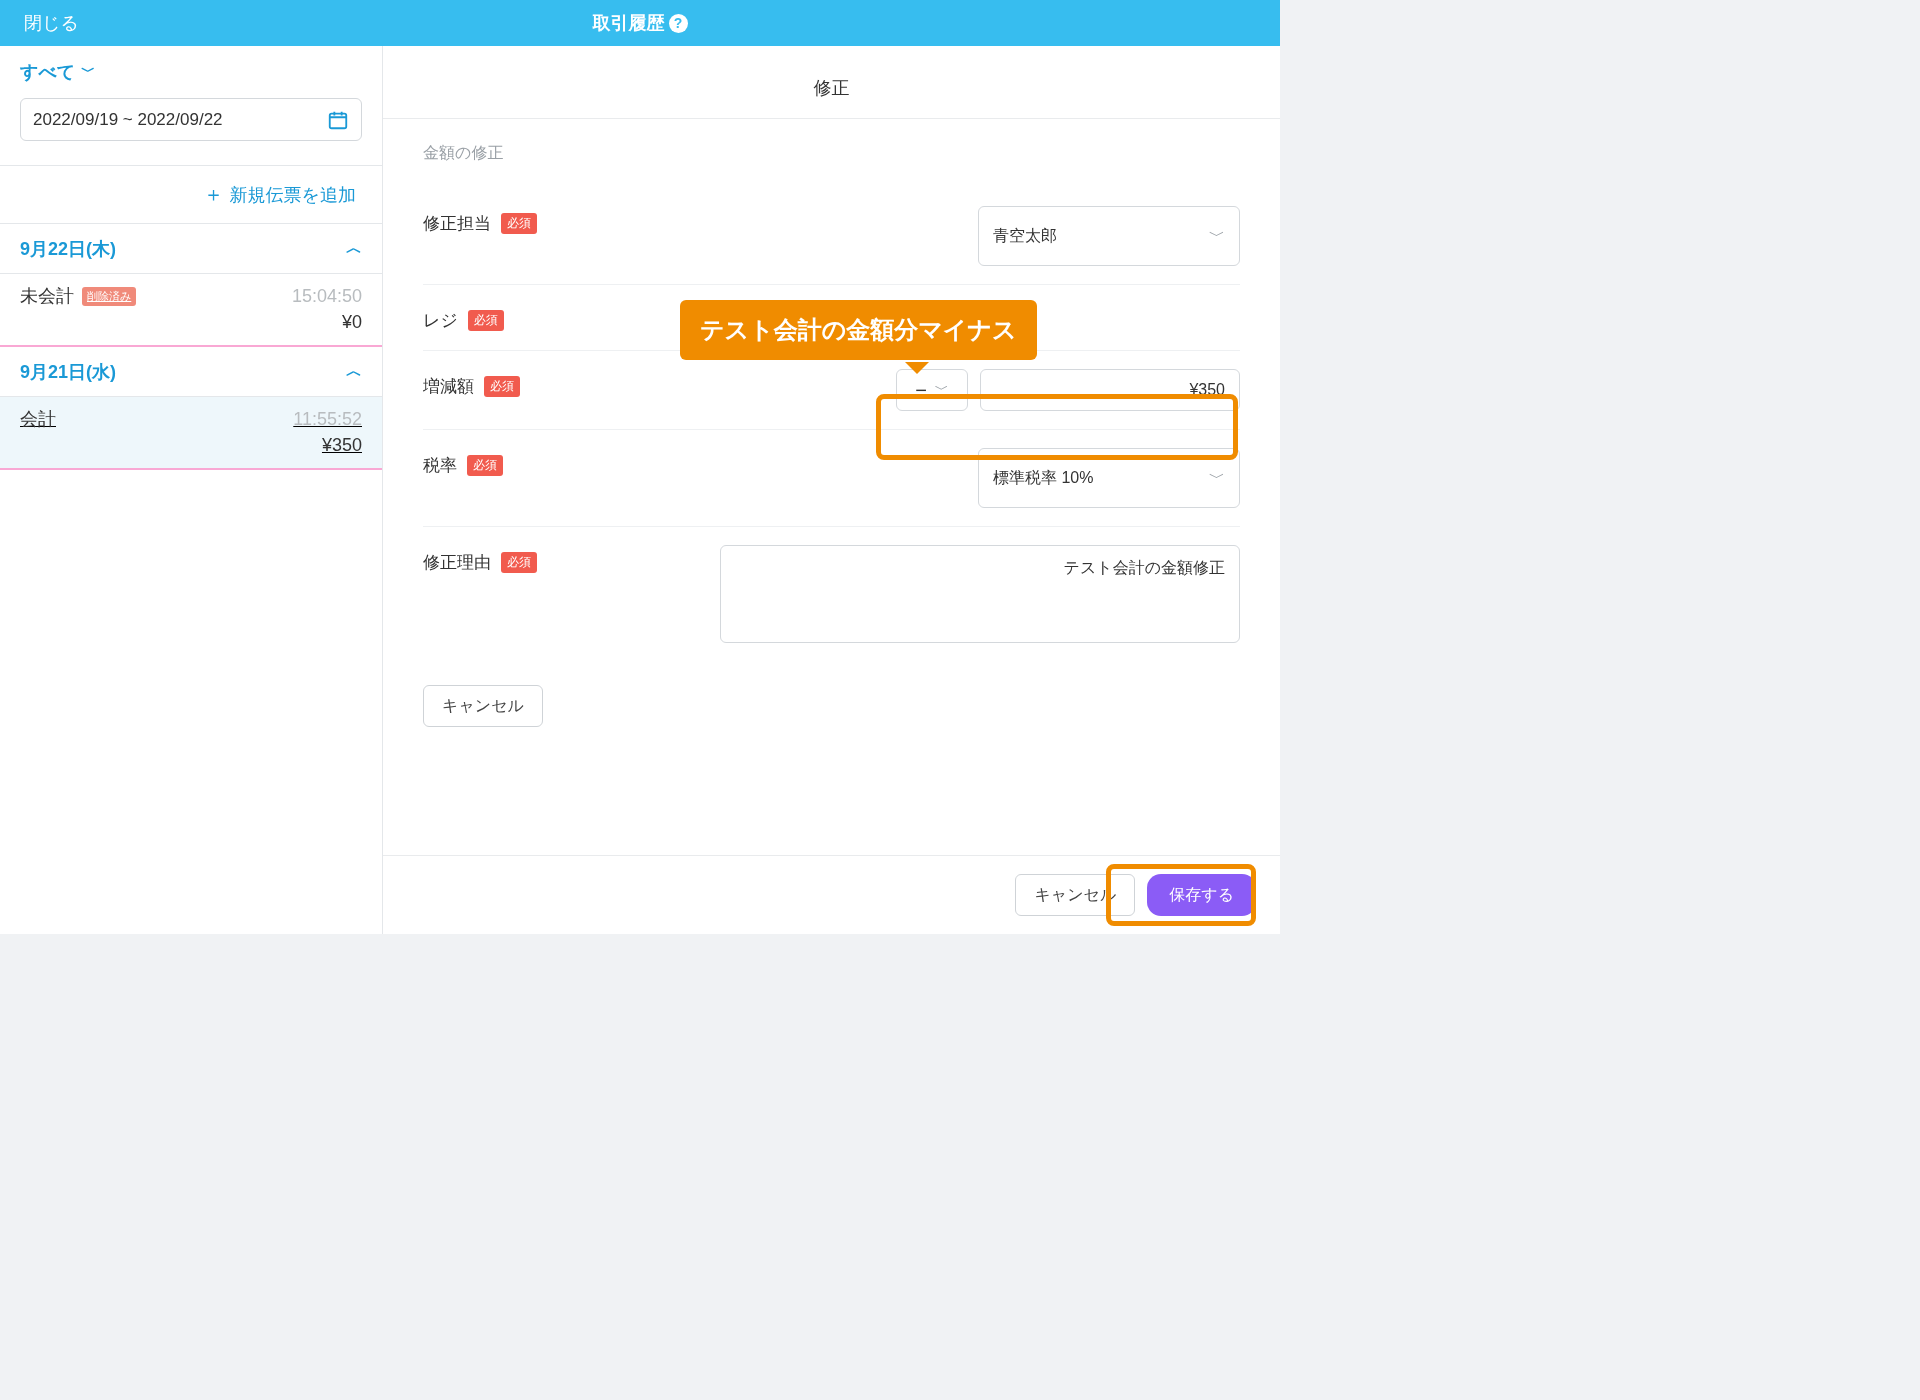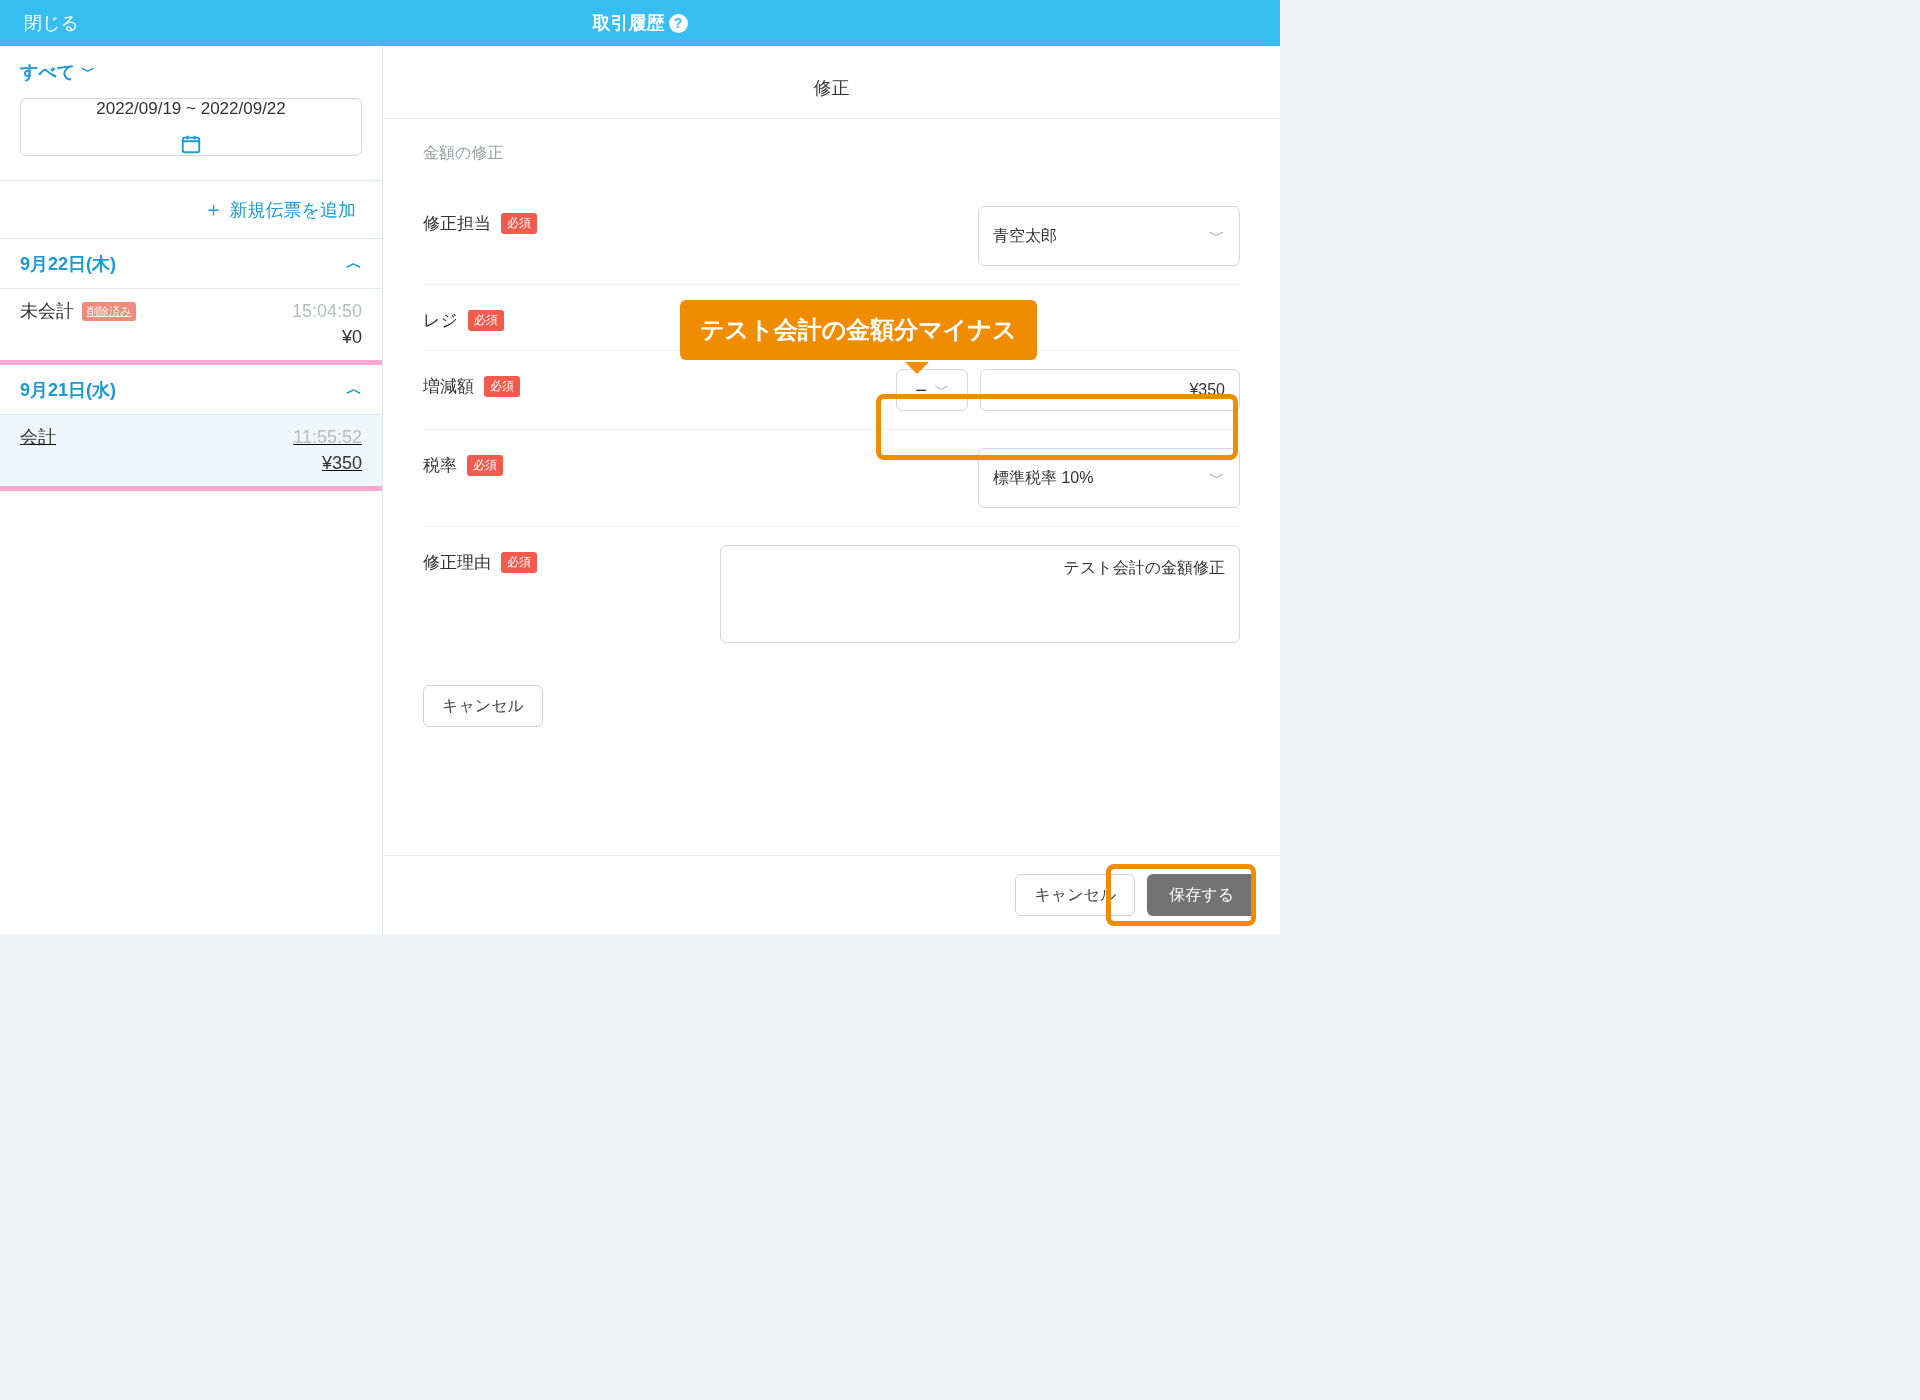--- a/index.html
+++ b/index.html
@@ -13,31 +13,31 @@
 
 
 .layout { display: flex; height: calc(100% - 46px); }
 .sidebar { width: 383px; background: #fff; border-right: 1px solid #e4e7ea; display: flex; flex-direction: column; }
 .main { flex: 1; background: #f0f2f4; display: flex; flex-direction: column; }
 
 
 .side-head { padding: 14px 20px 0 20px; }
 .filter-label { color: #1a99d6; font-size: 18px; font-weight: 600; display: flex; align-items: center; gap: 6px; cursor: pointer; }
 .filter-label .chev { font-size: 14px; }
-.date-field { margin-top: 14px; border: 1px solid #d4d8dc; border-radius: 6px; height: 58px; display: flex; align-items: center; padding: 0 12px; justify-content: space-between; cursor: pointer; flex-direction: column; }
+.date-field { margin-top: 14px; border: 1px solid #d4d8dc; border-radius: 6px; height: 43px; display: flex; align-items: center; padding: 0 12px; justify-content: space-between; cursor: pointer; }
 .date-field span { color: #333; font-size: 17px; }
 .cal-icon { width: 22px; height: 22px; color: #1a99d6; }
 .side-sep { border-top: 1px solid #e4e7ea; margin-top: 24px; }
 .add-row { height: 58px; display: flex; align-items: center; justify-content: flex-end; padding-right: 26px; color: #1a99d6; font-size: 18px; cursor: pointer; gap: 6px; border-bottom: 1px solid #e4e7ea; }
 .plus { font-size: 20px; font-weight: 400; }
 
 
 .group-head { height: 50px; display: flex; align-items: center; justify-content: space-between; padding: 0 20px; color: #1a99d6; font-size: 18px; font-weight: 600; border-bottom: 1px solid #e4e7ea; cursor: pointer; }
 .group-head .chev-up { color: #1a99d6; font-size: 16px; }
-.entry { padding: 10px 20px 12px 20px; border-bottom: 5px solid #f9a8d4; cursor: pointer; }
+.entry { padding: 10px 20px 12px 20px; border-bottom: 2px solid #f9a8d4; cursor: pointer; }
 .entry .row1 { display: flex; align-items: center; justify-content: space-between; }
 .entry .status { font-size: 18px; color: #333; display: flex; align-items: center; gap: 8px; }
 .deleted-badge { background: #f08a7a; color: #fff; font-size: 11px; padding: 2px 5px; border-radius: 3px; text-decoration: underline; }
 .entry .time { color: #b8bcbf; font-size: 18px; }
 .entry .amount { text-align: right; color: #333; font-size: 18px; margin-top: 4px; }
 .entry.selected { background: #eef7fb; text-decoration: underline; }
 
 
 .panel { background: #fff; margin: 0; flex: 1; display: flex; flex-direction: column; }
 .panel-head { text-align: center; padding: 30px 0 18px 0; font-size: 18px; color: #333; border-bottom: 1px solid #e9ebed; }
@@ -55,21 +55,21 @@
 .sign-select span { font-size: 20px; color: #333; }
 .amount-input { border: 1px solid #d4d8dc; border-radius: 6px; height: 42px; width: 260px; display: flex; align-items: center; justify-content: flex-end; padding: 0 14px; background: #fff; }
 .amount-input span { font-size: 16px; color: #333; }
 .textarea { border: 1px solid #d4d8dc; border-radius: 6px; width: 520px; height: 98px; padding: 12px 14px; background: #fff; }
 .textarea span { font-size: 16px; color: #333; }
 .inline-cancel { margin-top: 24px; }
 .btn-outline { border: 1px solid #cfd3d7; border-radius: 6px; height: 42px; padding: 0 18px; background: #fff; color: #444; font-size: 16px; cursor: pointer; display: inline-flex; align-items: center; }
 
 
 .footer { border-top: 1px solid #e9ebed; padding: 18px 24px; display: flex; justify-content: flex-end; gap: 12px; background: #fff; }
-.btn-primary { background: #737373; color: #fff; border: none; border-radius: 6px; height: 42px; padding: 0 22px; font-size: 16px; cursor: pointer; }
+.btn-primary { background: #8b5cf6; color: #fff; border: none; border-radius: 14px; height: 42px; padding: 0 22px; font-size: 16px; cursor: pointer; }
 
 
 .callout { position: absolute; background: #f08c00; color: #fff; font-size: 24px; font-weight: 600; padding: 14px 20px; border-radius: 6px; }
 .callout::after { content: ""; position: absolute; bottom: -14px; left: 63%; border: 12px solid transparent; border-top-color: #f08c00; border-bottom: none; }
 .hl-amount { position: absolute; border: 5px solid #f08c00; border-radius: 8px; pointer-events: none; }
 .hl-save { position: absolute; border: 5px solid #f08c00; border-radius: 8px; pointer-events: none; }
 
 .root { position: relative; width: 1280px; height: 934px; }
 svg { display: block; }
 </style>

